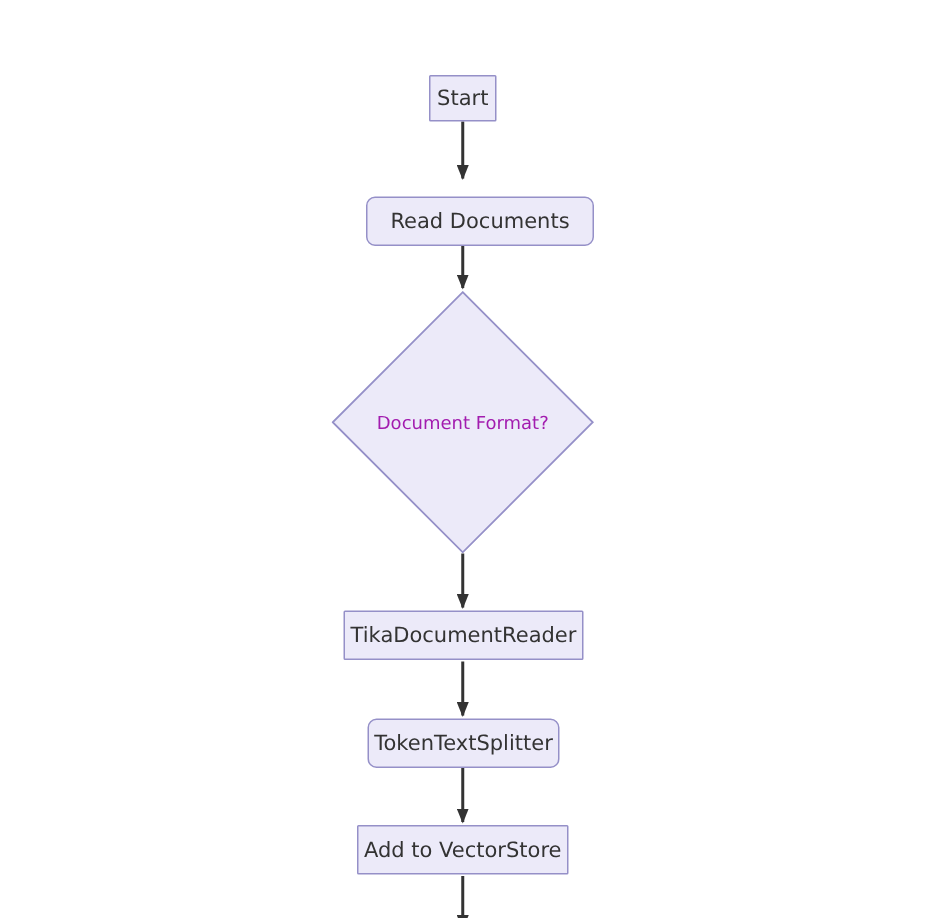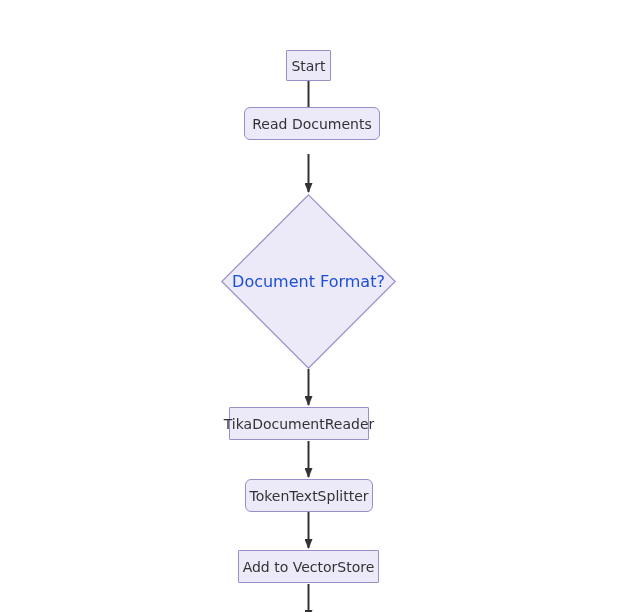--- a/index.html
+++ b/index.html
@@ -56,22 +56,22 @@
   .diamond-shape {
     position: absolute;
     left: 0;
     top: 0;
     width: 100%;
     height: 100%;
   }
   .diamond-label {
     position: relative;
     z-index: 3;
-    color: #1d4ed8;
-    font-size: 16px;
+    color: #a21caf;
+    font-size: 12px;
     white-space: nowrap;
   }
   .node-label {
     pointer-events: none;
   }
 </style>
 </head>
 <body>
 
 <div id="canvas">
@@ -89,32 +89,32 @@
       <line x1="308.5" y1="395" x2="308.5" y2="431" marker-end="url(#arrowhead)"></line>
       <line x1="308.5" y1="466" x2="308.5" y2="502" marker-end="url(#arrowhead)"></line>
       <line x1="308.5" y1="538" x2="308.5" y2="573" marker-end="url(#arrowhead)"></line>
     </g>
   </svg>
 
   <div class="node square" id="node-start" style="left:286px; top:4px; width:45px; height:31px;">
     <span class="node-label">Start</span>
   </div>
 
-  <div class="node rounded" id="node-read-documents" style="left:244px; top:61px; width:136px; height:33px;">
+  <div class="node rounded" id="node-read-documents" style="left:244px; top:85px; width:152px; height:33px;">
     <span class="node-label">Read Documents</span>
   </div>
 
   <div class="node diamond" id="node-document-format" style="left:221px; top:148px; width:175px; height:175px;">
     <svg class="diamond-shape" viewBox="0 0 175 175" xmlns="http://www.w3.org/2000/svg" preserveAspectRatio="none">
       <polygon points="87.5,0.8 174.2,87.5 87.5,174.2 0.8,87.5" fill="#ECEAF9" stroke="#9590C8" stroke-width="1.2"></polygon>
     </svg>
     <span class="diamond-label node-label">Document Format?</span>
   </div>
 
-  <div class="node square" id="node-tika-document-reader" style="left:229px; top:361px; width:140px; height:33px;">
+  <div class="node square" id="node-tika-document-reader" style="left:229px; top:361px; width:160px; height:33px;">
     <span class="node-label">TikaDocumentReader</span>
   </div>
 
   <div class="node rounded" id="node-token-text-splitter" style="left:245px; top:433px; width:128px; height:33px;">
     <span class="node-label">TokenTextSplitter</span>
   </div>
 
   <div class="node square" id="node-add-to-vectorstore" style="left:238px; top:504px; width:141px; height:33px;">
     <span class="node-label">Add to VectorStore</span>
   </div>

